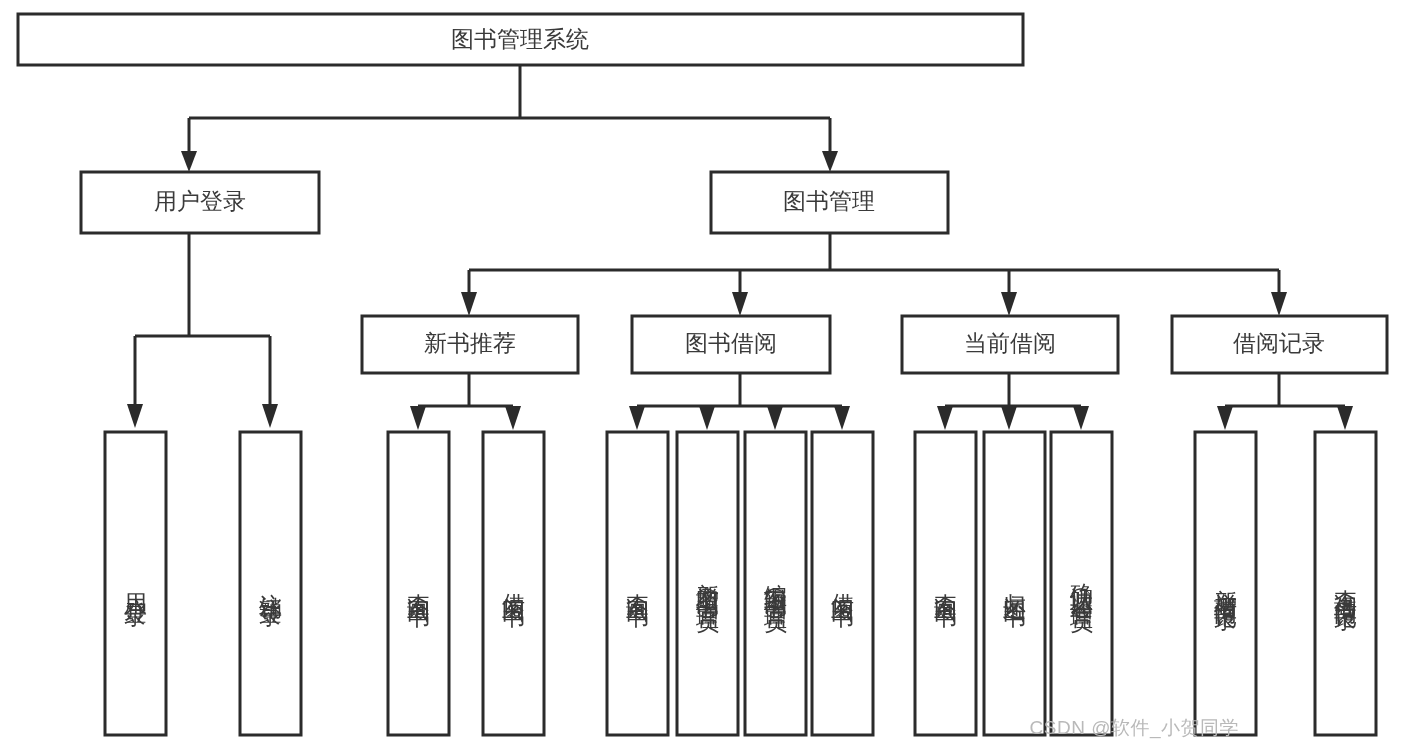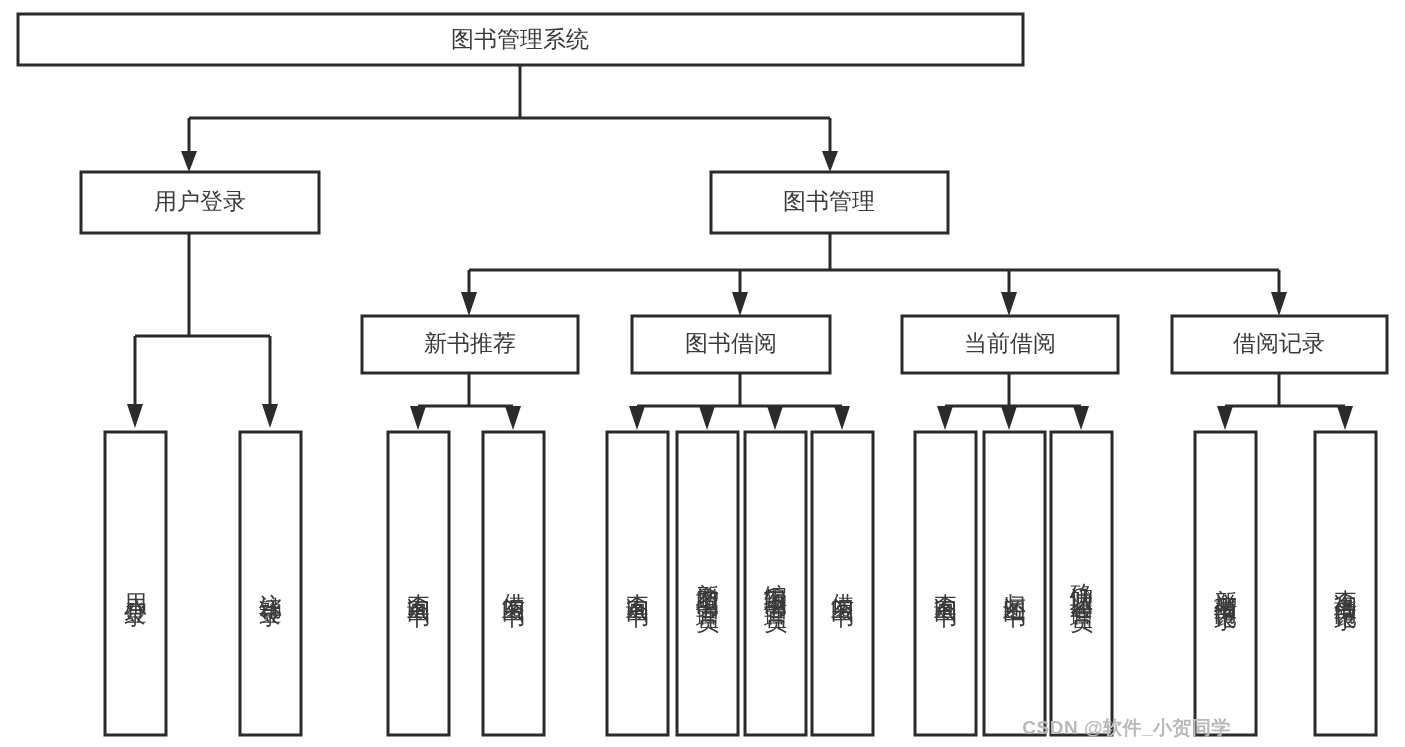--- a/index.html
+++ b/index.html
@@ -54,29 +54,28 @@
     fill: #3a3a3a;
     writing-mode: vertical-rl;
     text-orientation: upright;
     glyph-orientation-vertical: 0;
     letter-spacing: 4px;
     text-anchor: middle;
     dominant-baseline: central;
   }
   .watermark-text {
     position: absolute;
-    right: 16px;
+    right: 8px;
     bottom: 6px;
     font-family: "Liberation Sans", "DejaVu Sans", sans-serif;
     font-size: 19px;
     color: #b9b9b9;
     white-space: nowrap;
     letter-spacing: 0.5px;
     pointer-events: none;
-    font-weight: bold;
   }
 </style>
 </head>
 <body>
 
 <div id="diagram-root">
   <svg class="diagram-svg" viewBox="0 0 1405 747" xmlns="http://www.w3.org/2000/svg">
 
     <g>
 

